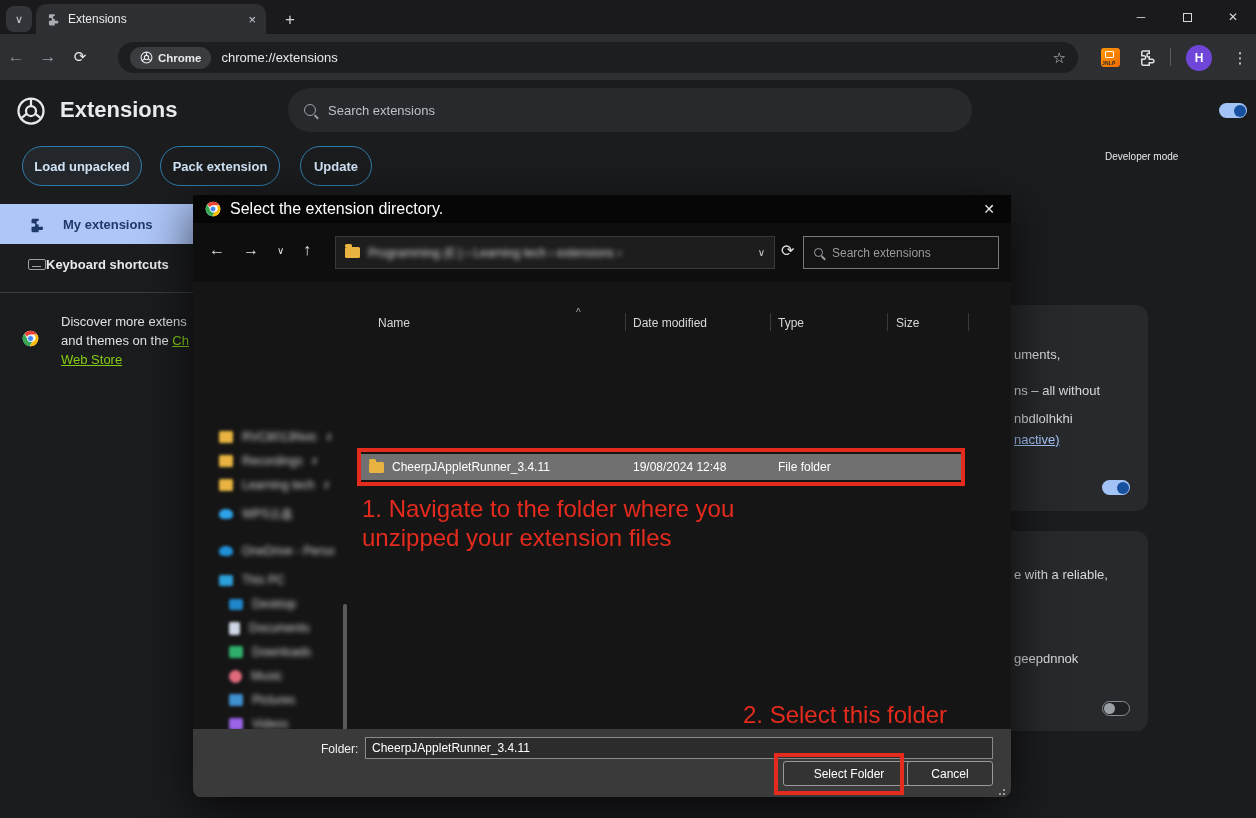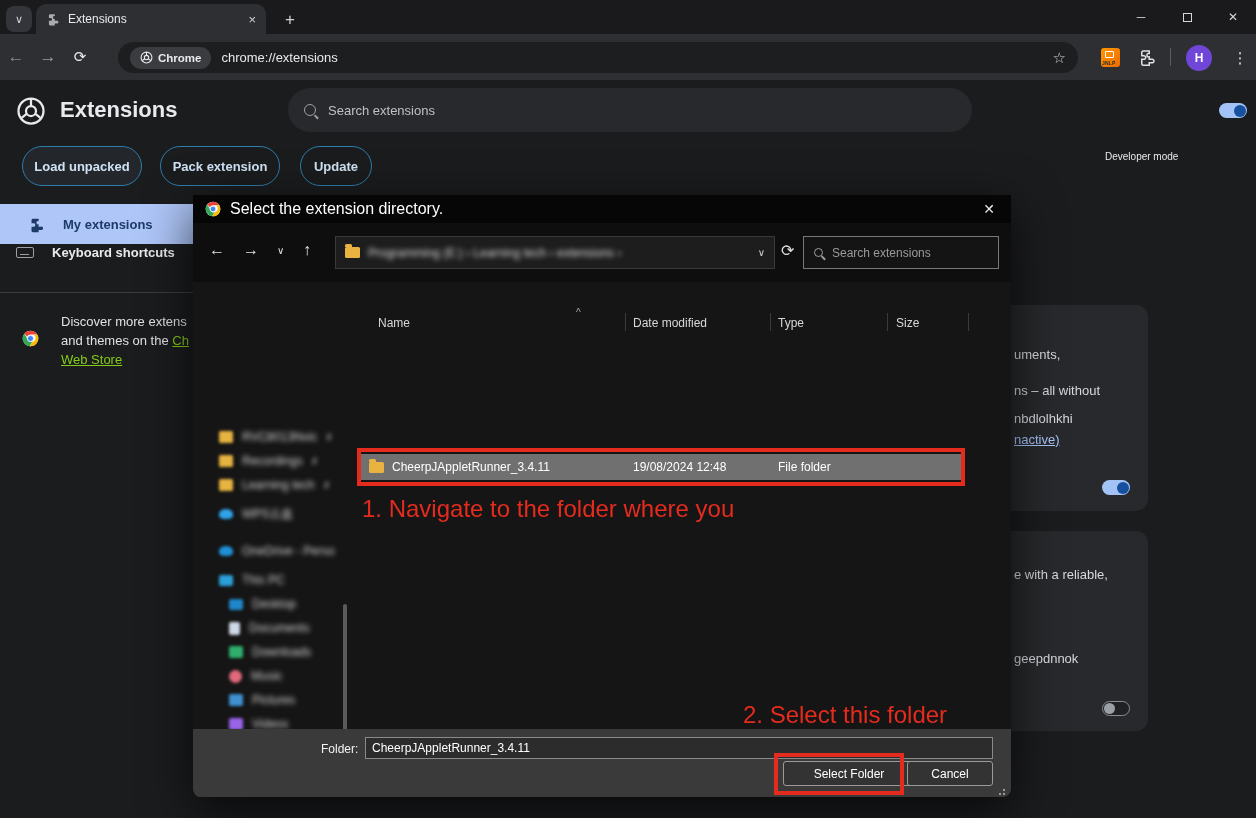--- a/index.html
+++ b/index.html
@@ -49,21 +49,21 @@
   .toggle { width:28px; height:15px; border-radius:8px; position:relative; }
   .toggle.on { background:#a3c3f7; }
   .toggle.on .knob { position:absolute; right:1px; top:1.5px; width:12px; height:12px; border-radius:50%; background:#17509e; }
   .toggle.off { background:#202124; border:1px solid #8a8d91; }
   .toggle.off .knob { position:absolute; left:1px; top:1px; width:11px; height:11px; border-radius:50%; background:#9aa0a6; }
   .pillbtn { height:40px; border-radius:20px; border:1px solid #2e7cab; color:#cfe2f4; font-size:13px;
     font-weight:bold; display:flex; align-items:center; justify-content:center; background:transparent; }
 
   .side-sel { left:0; top:204px; width:193px; height:40px; background:#aec6f8; display:flex; align-items:center; gap:18px; padding-left:28px; }
   .side-sel span { color:#1d3b66; font-size:13px; font-weight:bold; }
-  .side-row { left:0; top:232px; width:193px; height:40px; display:flex; align-items:center; gap:18px; padding-left:16px; }
+  .side-row { left:0; top:244px; width:193px; height:40px; display:flex; align-items:center; padding-left:28px; }
   .side-row span { color:#e8eaed; font-size:13px; font-weight:bold; }
   .side-div { left:0; top:292px; width:193px; height:1px; background:#3a3d40; }
   .discover { color:#dfe1e5; font-size:13px; line-height:19px; }
   .discover a { color:#84cc16; text-decoration:underline; }
 
   .card { background:#28292c; border-radius:0 12px 12px 0; }
   .cardline { position:absolute; left:6px; color:#d7d9dc; font-size:13px; white-space:nowrap; }
   .cardlink { color:#a8c7fa; text-decoration:underline; }
 
   
@@ -367,20 +367,21 @@
       <div class="filerow">
         <span class="folder-ic"></span>
         <span>CheerpJAppletRunner_3.4.11</span>
         <span class="fcol-date">19/08/2024 12:48</span>
         <span class="fcol-type">File folder</span>
       </div>
       <div class="redbox" style="left:164px;top:139px;width:608px;height:38px"></div>
 
       <div class="redtext" style="left:169px;top:185px">
         <span>1. Navigate to the folder where you</span><br>
+        <span>unzipped your extension files</span>
       </div>
       <div class="redtext" style="left:550px;top:391px">2. Select this folder</div>
     </div>
 
     <div class="abs dlg-bottom">
       <span class="folder-label">Folder:</span>
       <input class="folder-input" value="CheerpJAppletRunner_3.4.11" style="">
       <button class="dlgbtn" style="left:590px;width:132px">Select Folder</button>
       <button class="dlgbtn" style="left:714px;width:86px">Cancel</button>
       <div class="redbox" style="left:581px;top:24px;width:130px;height:42px"></div>

